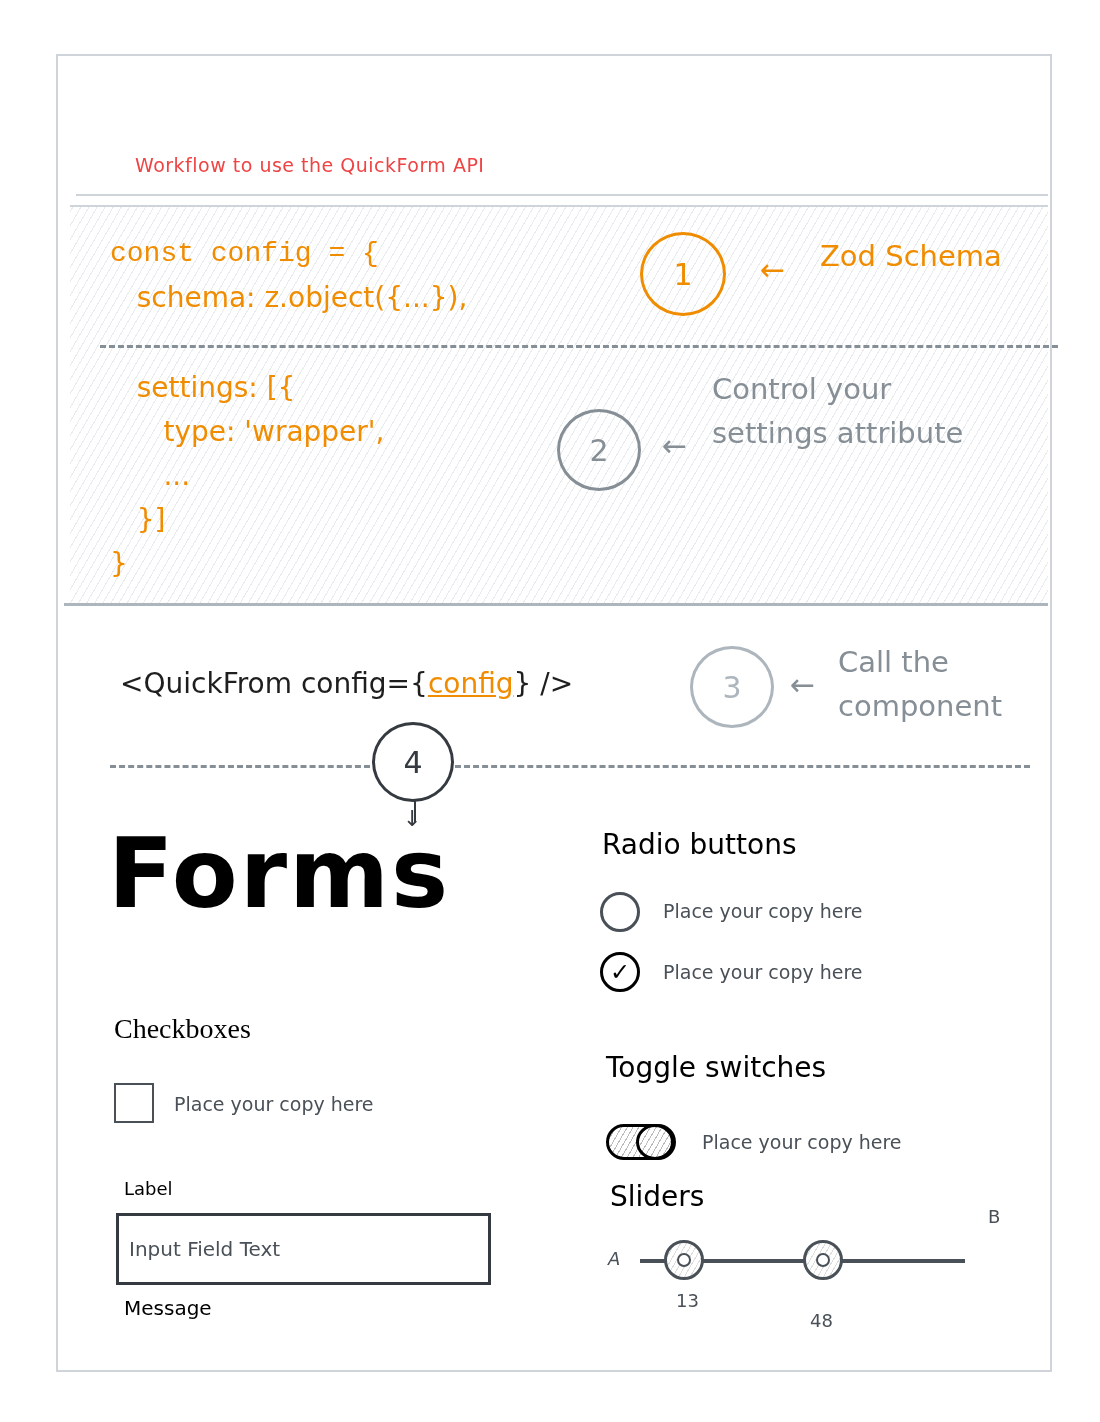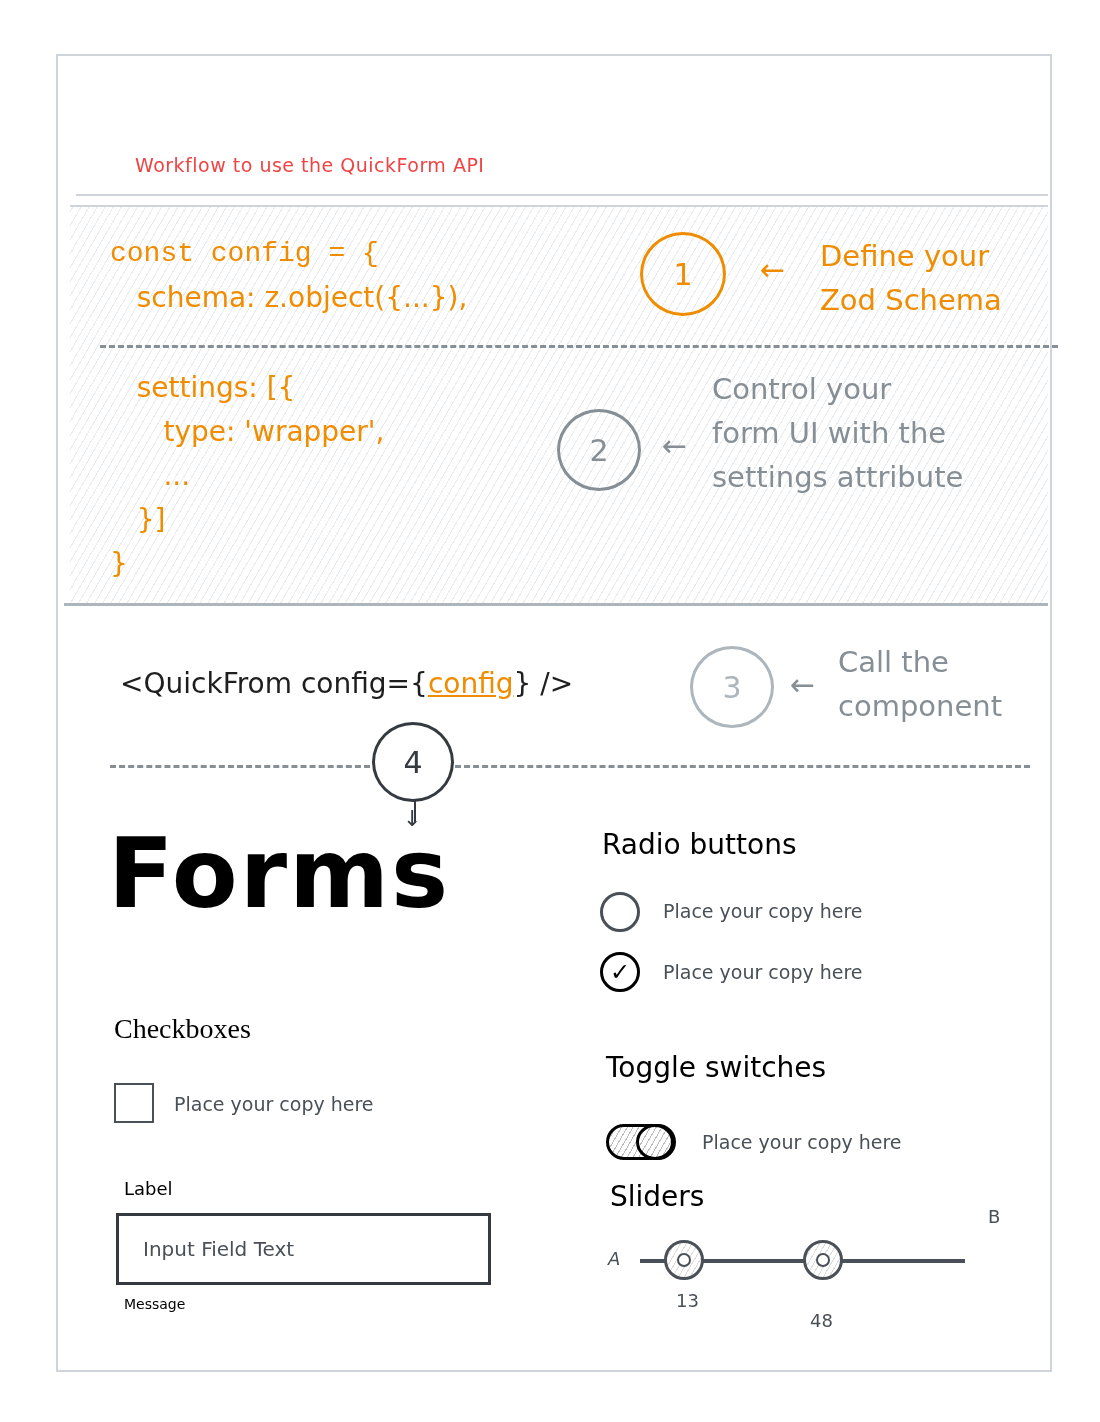--- a/index.html
+++ b/index.html
@@ -19,21 +19,21 @@
   .circle { border-radius:50%; box-sizing:border-box; display:flex; align-items:center; justify-content:center; font-size:30px; }
   .note { font-size:29px; line-height:44px; }
   .arrow { font-size:30px; }
   .forms { left:108px; top:818px; font-size:96px; font-weight:bold; color:#000; letter-spacing:2px; }
   .heading { font-size:28px; color:#000; }
   .copy { font-size:19px; color:#495057; }
   .radio { width:40px; height:40px; border:3px solid #495057; border-radius:50%; box-sizing:border-box; }
   .radio.checked { border-color:#000; display:flex; align-items:center; justify-content:center; font-size:24px; color:#000; }
   .checkbox { width:40px; height:40px; border:2px solid #495057; box-sizing:border-box; }
   .input { left:116px; top:1213px; width:375px; height:72px; border:3px solid #343a40; box-sizing:border-box;
-           padding-left:24px; display:flex; align-items:center; font-size:20px; color:#495057; }
+           padding-left:10px; display:flex; align-items:center; font-size:20px; color:#495057; }
   .toggle { left:606px; top:1124px; width:70px; height:36px; border:3px solid #000; border-radius:18px; box-sizing:border-box;
             background: repeating-linear-gradient(-60deg, #fff 0px, #fff 4px, #bbb 4px, #bbb 5px); }
   .toggle-knob { left:636px; top:1124px; width:38px; height:36px; border:3px solid #000; border-radius:50%; box-sizing:border-box; }
   .slider-track { left:640px; top:1259px; width:325px; height:4px; border-top:2px solid #495057; border-bottom:2px solid #495057; box-sizing:border-box; }
   .slider-knob { width:40px; height:40px; border:3px solid #495057; border-radius:50%; box-sizing:border-box;
                  background: repeating-linear-gradient(-60deg, #fff 0px, #fff 4px, #ddd 4px, #ddd 5px);
                  display:flex; align-items:center; justify-content:center; }
   .slider-dot { width:10px; height:10px; border:2px solid #495057; border-radius:50%; background:#fff; }
   .small { font-size:18px; color:#495057; }
 </style>
@@ -49,39 +49,37 @@
 <div class="abs hline" style="left:70px;top:205px;width:978px;"></div>
 
 <div class="abs code" style="left:110px;top:232px;font-family:Liberation Mono, monospace;">const config = {</div>
 <div class="abs code" style="left:110px;top:276px;">   schema: z.object({...}),</div>
 
 <div class="abs circle" style="left:640px;top:232px;width:86px;height:84px;border:3px solid #f08c00;color:#f08c00;">
   <span>1</span>
 </div>
 <div class="abs arrow" style="left:760px;top:252px;color:#f08c00;">←</div>
 <div class="abs note" style="left:820px;top:234px;color:#f08c00;">
-  <div>Define your</div>
   <div>Zod Schema</div>
 </div>
 
 <div class="abs dashed" style="left:100px;top:345px;width:958px;"></div>
 
 <div class="abs code" style="left:110px;top:366px;">   settings: [{</div>
 <div class="abs code" style="left:110px;top:410px;">      type: 'wrapper',</div>
 <div class="abs code" style="left:110px;top:454px;">      ...</div>
 <div class="abs code" style="left:110px;top:498px;">   }]</div>
 <div class="abs code" style="left:110px;top:542px;">}</div>
 
 <div class="abs circle" style="left:557px;top:409px;width:84px;height:82px;border:3px solid #868e96;color:#868e96;">
   <span>2</span>
 </div>
 <div class="abs arrow" style="left:662px;top:428px;color:#868e96;">←</div>
 <div class="abs note" style="left:712px;top:367px;color:#868e96;">
   <div>Control your</div>
-  <div>form UI with the</div>
   <div>settings attribute</div>
 </div>
 
 <div class="abs solid-gray" style="left:64px;top:603px;width:984px;"></div>
 
 <div class="abs code dark" style="left:120px;top:662px;"><span>&lt;QuickFrom config={</span><span style="color:#f08c00;text-decoration:underline;">config</span><span>} /&gt;</span></div>
 
 <div class="abs circle" style="left:690px;top:646px;width:84px;height:82px;border:3px solid #adb5bd;color:#adb5bd;">
   <span>3</span>
 </div>
@@ -102,21 +100,21 @@
 <div class="abs forms">Forms</div>
 
 <div class="abs heading" style="left:114px;top:1013px;font-family:Liberation Serif, serif;">Checkboxes</div>
 <div class="abs checkbox" style="left:114px;top:1083px;"></div>
 <div class="abs copy" style="left:174px;top:1093px;">Place your copy here</div>
 
 <div class="abs small" style="left:124px;top:1178px;color:#000;">Label</div>
 <div class="abs input">
   <span>Input Field Text</span>
 </div>
-<div class="abs" style="left:124px;top:1296px;font-size:14px;color:#000;">Message</div>
+<div class="abs" style="left:124px;top:1296px;font-size:20px;color:#000;">Message</div>
 
 <div class="abs heading" style="left:602px;top:828px;">Radio buttons</div>
 <div class="abs radio" style="left:600px;top:892px;"></div>
 <div class="abs copy" style="left:663px;top:900px;">Place your copy here</div>
 <div class="abs radio checked" style="left:600px;top:952px;">
   <span>✓</span>
 </div>
 <div class="abs copy" style="left:663px;top:961px;">Place your copy here</div>
 
 <div class="abs heading" style="left:606px;top:1051px;">Toggle switches</div>

